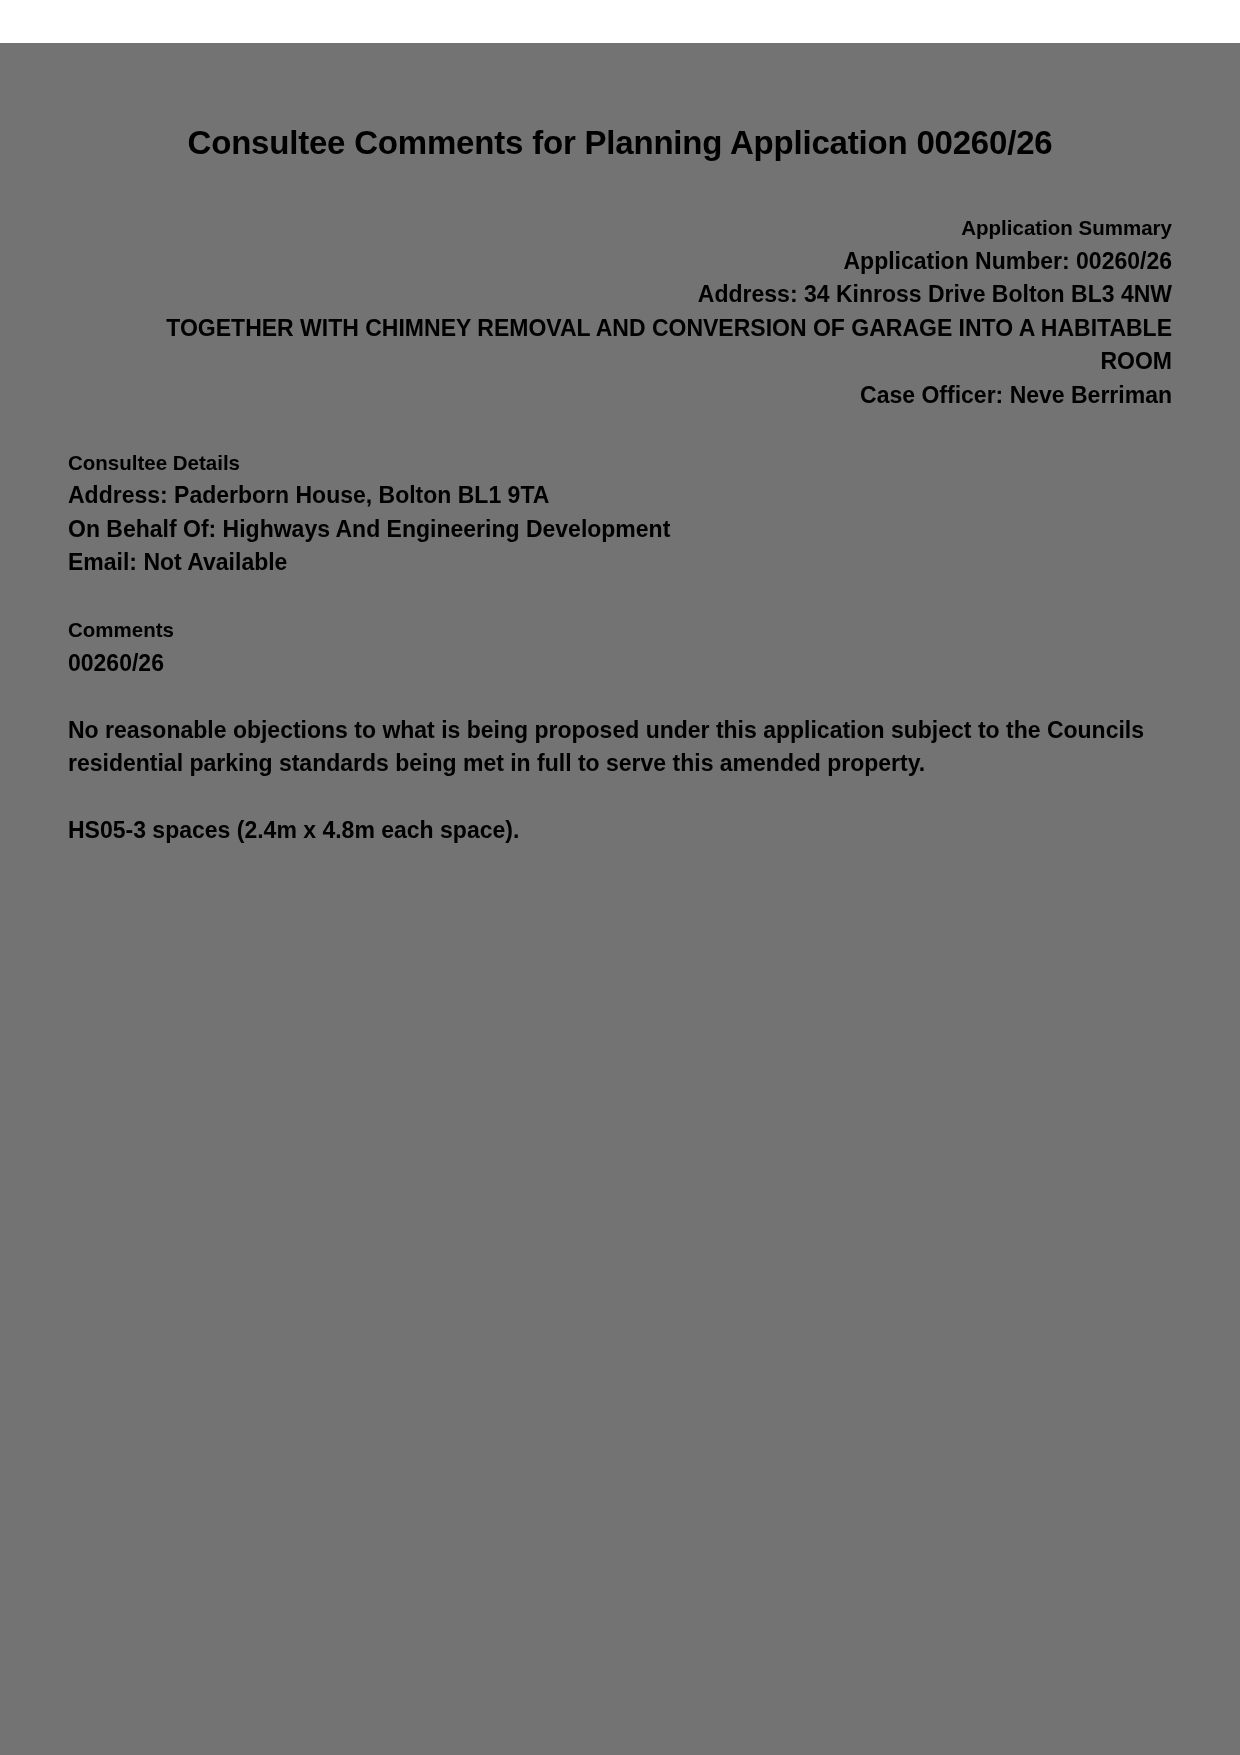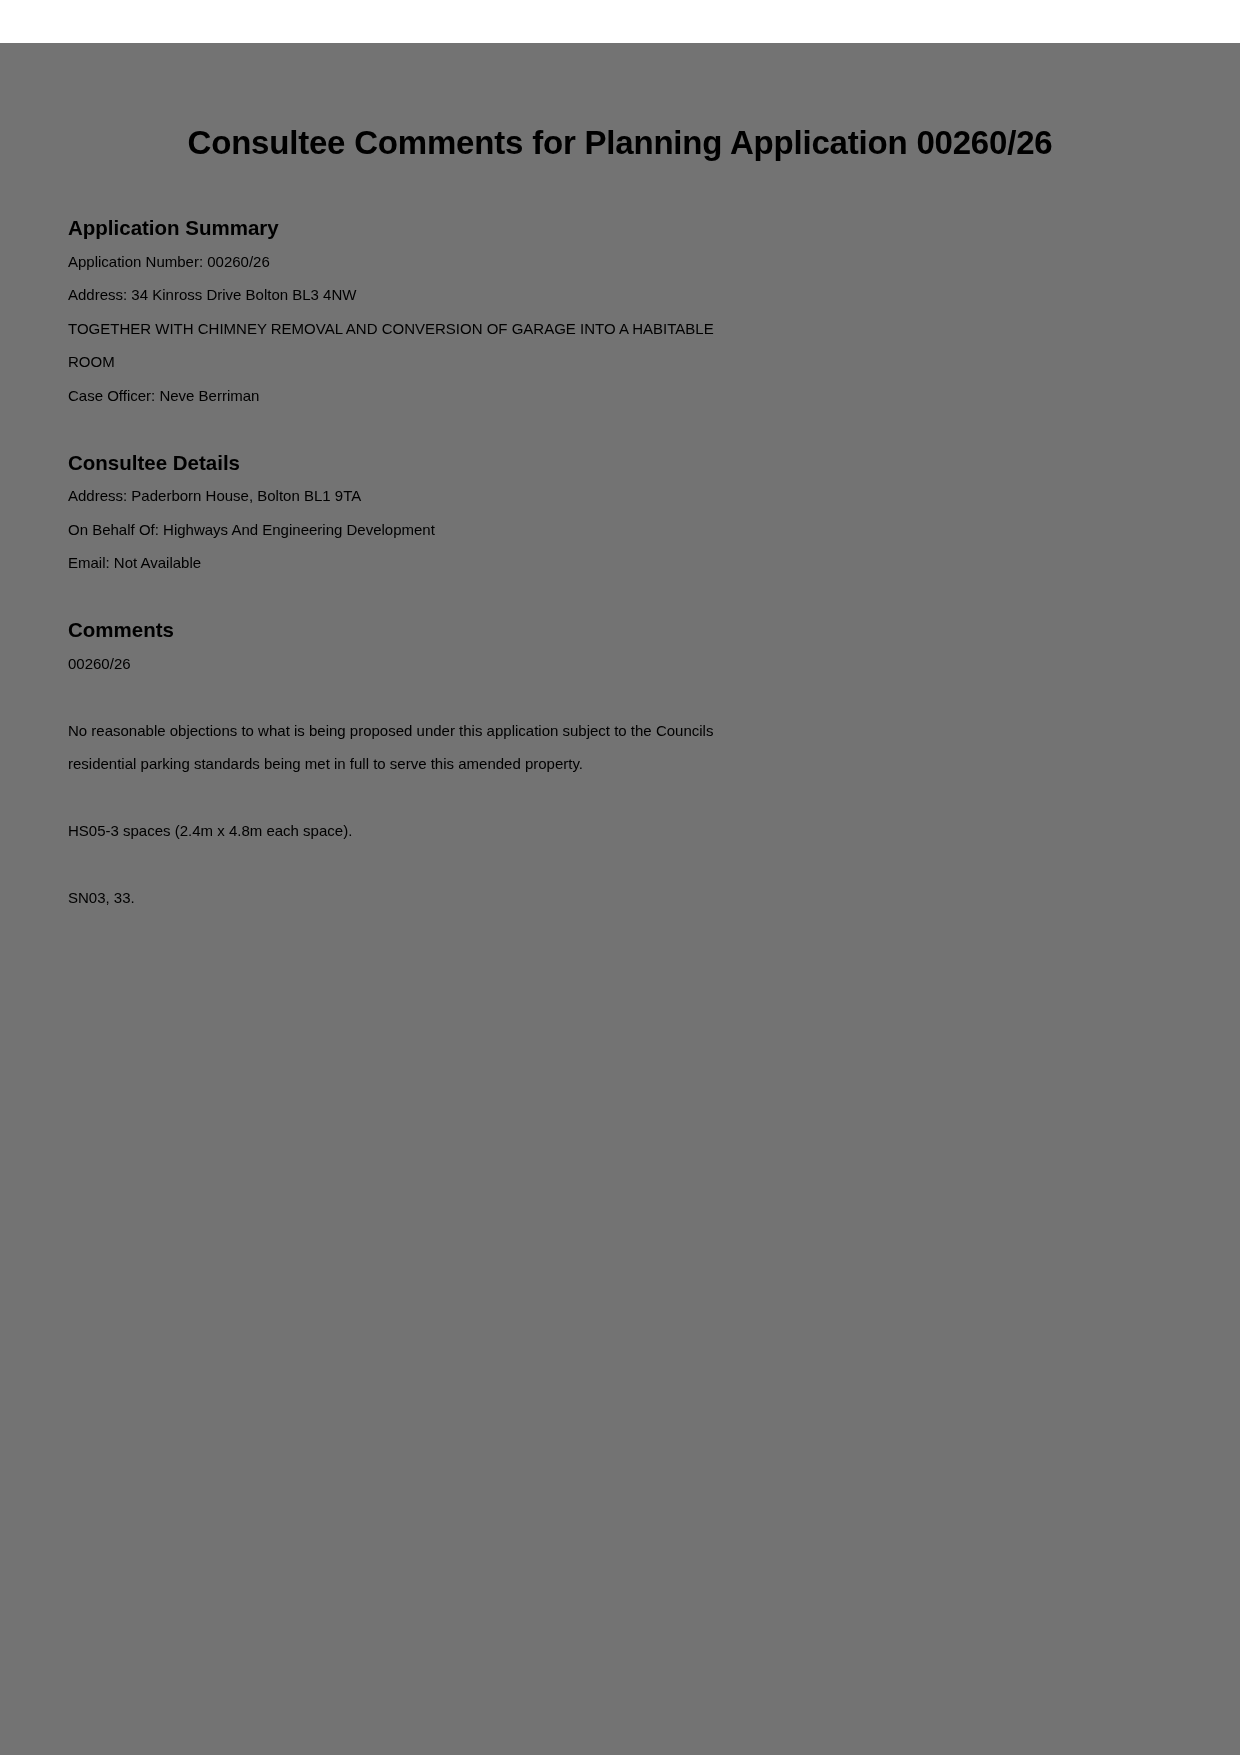--- a/index.html
+++ b/index.html
@@ -25,37 +25,38 @@
   .doc-title {
     margin: 0;
     font-size: 33px;
     line-height: 40px;
     font-weight: 700;
     text-align: center;
     letter-spacing: -0.2px;
   }
   .sections > .section:first-child {
     margin-top: 48px;
+    text-align: right;
   }
   .section {
     margin-top: 33.5px;
   }
   .section-heading {
     margin: 0;
     font-size: 20.5px;
     line-height: 33.5px;
     min-height: 33.5px;
     font-weight: 700;
   }
   .line {
     margin: 0;
-    font-size: 15px;
+    font-size: 23px;
     line-height: 33.5px;
     min-height: 33.5px;
-    font-weight: 400;
+    font-weight: 700;
     white-space: pre-wrap;
   }
 </style>
 </head>
 <body>
 
 <div class="page">
   <h1 class="doc-title">Consultee Comments for Planning Application 00260/26</h1>
   <div class="sections">
   <div class="section">
@@ -81,17 +82,16 @@
   <div class="section">
     <div class="section-heading">Comments</div>
     <div>
           <div class="line">00260/26</div>
           <div class="line"></div>
           <div class="line">No reasonable objections to what is being proposed under this application subject to the Councils</div>
           <div class="line">residential parking standards being met in full to serve this amended property.</div>
           <div class="line"></div>
           <div class="line">HS05-3 spaces (2.4m x 4.8m each space).</div>
           <div class="line"></div>
-          <div class="line">SN03, 33.</div>
         </div>
   </div>
 </div>
 </div>
 
 </body></html>

